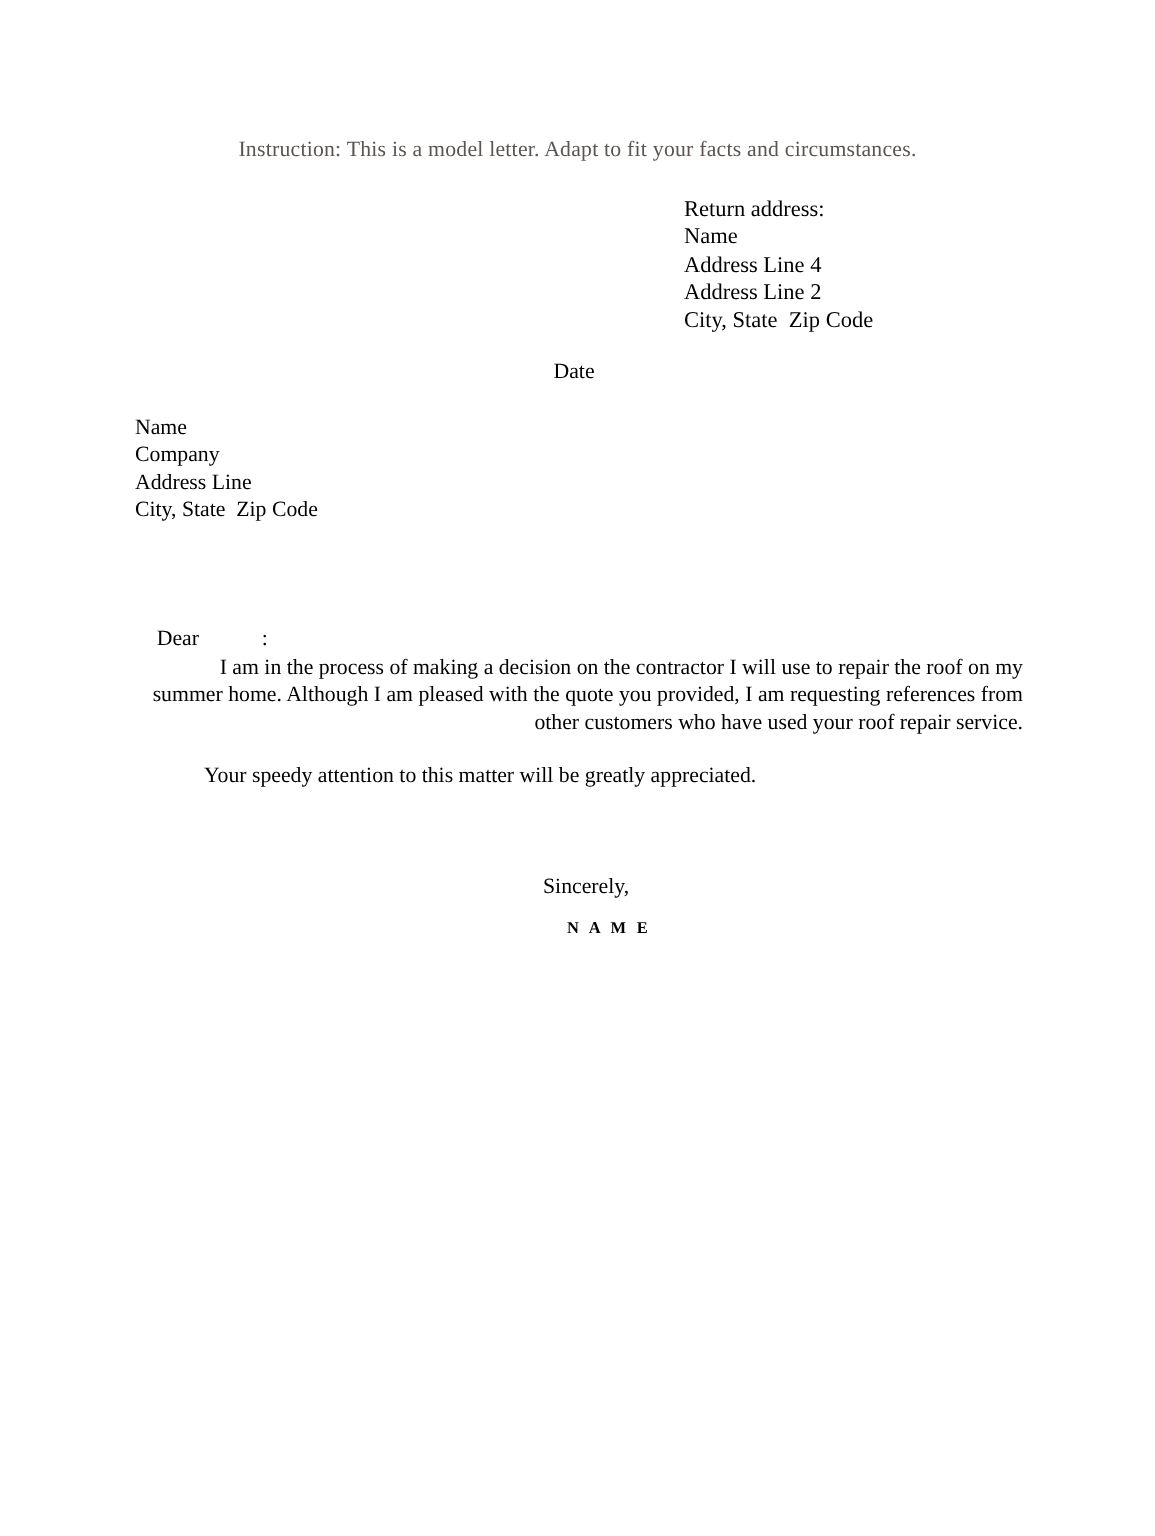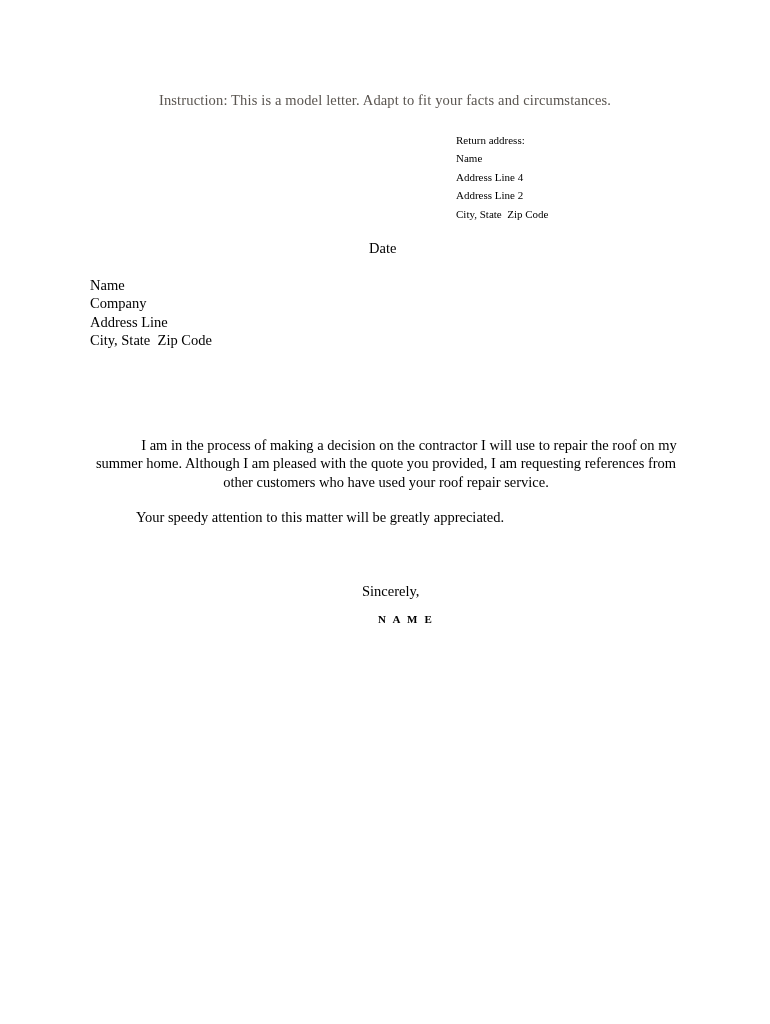--- a/index.html
+++ b/index.html
@@ -28,21 +28,21 @@
     width: 770px;
     text-align: center;
     font-size: 14.5px;
     color: #5a5550;
     letter-spacing: 0.15px;
   }
   .return-block {
     position: absolute;
     top: 131px;
     left: 456px;
-    font-size: 11px;
+    font-size: 15px;
     line-height: 18.4px;
   }
   .return-block div {
     white-space: pre;
   }
   .date-line {
     position: absolute;
     top: 240px;
     left: 369px;
     font-size: 14.5px;
@@ -80,21 +80,21 @@
     width: 70px;
   }
   .body-para-1 {
     position: absolute;
     top: 436px;
     left: 90px;
     width: 592px;
     font-size: 14.5px;
     line-height: 18.4px;
     text-indent: 46px;
-    text-align: center;
+    text-align: right;
   }
   .body-para-2 {
     position: absolute;
     top: 508px;
     left: 90px;
     width: 592px;
     font-size: 14.5px;
     line-height: 18.4px;
     text-indent: 46px;
   }
@@ -132,20 +132,23 @@
   <div class="date-line">Date</div>
 
   <div class="recipient-block">
     <div>Name</div>
     <div>Company</div>
     <div>Address Line</div>
     <div>City, State  Zip Code</div>
   </div>
 
 
+  <div class="salutation">
+    <span class="sal-word">Dear</span><span>:</span>
+  </div>
 
   <div class="body-para-1">I am in the process of making a decision on the contractor I will use to repair the roof on my summer home. Although I am pleased with the quote you provided, I am requesting references from other customers who have used your roof repair service.</div>
 
   <div class="body-para-2">Your speedy attention to this matter will be greatly appreciated.</div>
 
   <div class="closing">Sincerely,</div>
 
   <div class="signature-name">N A M E</div>
 
 </div>

